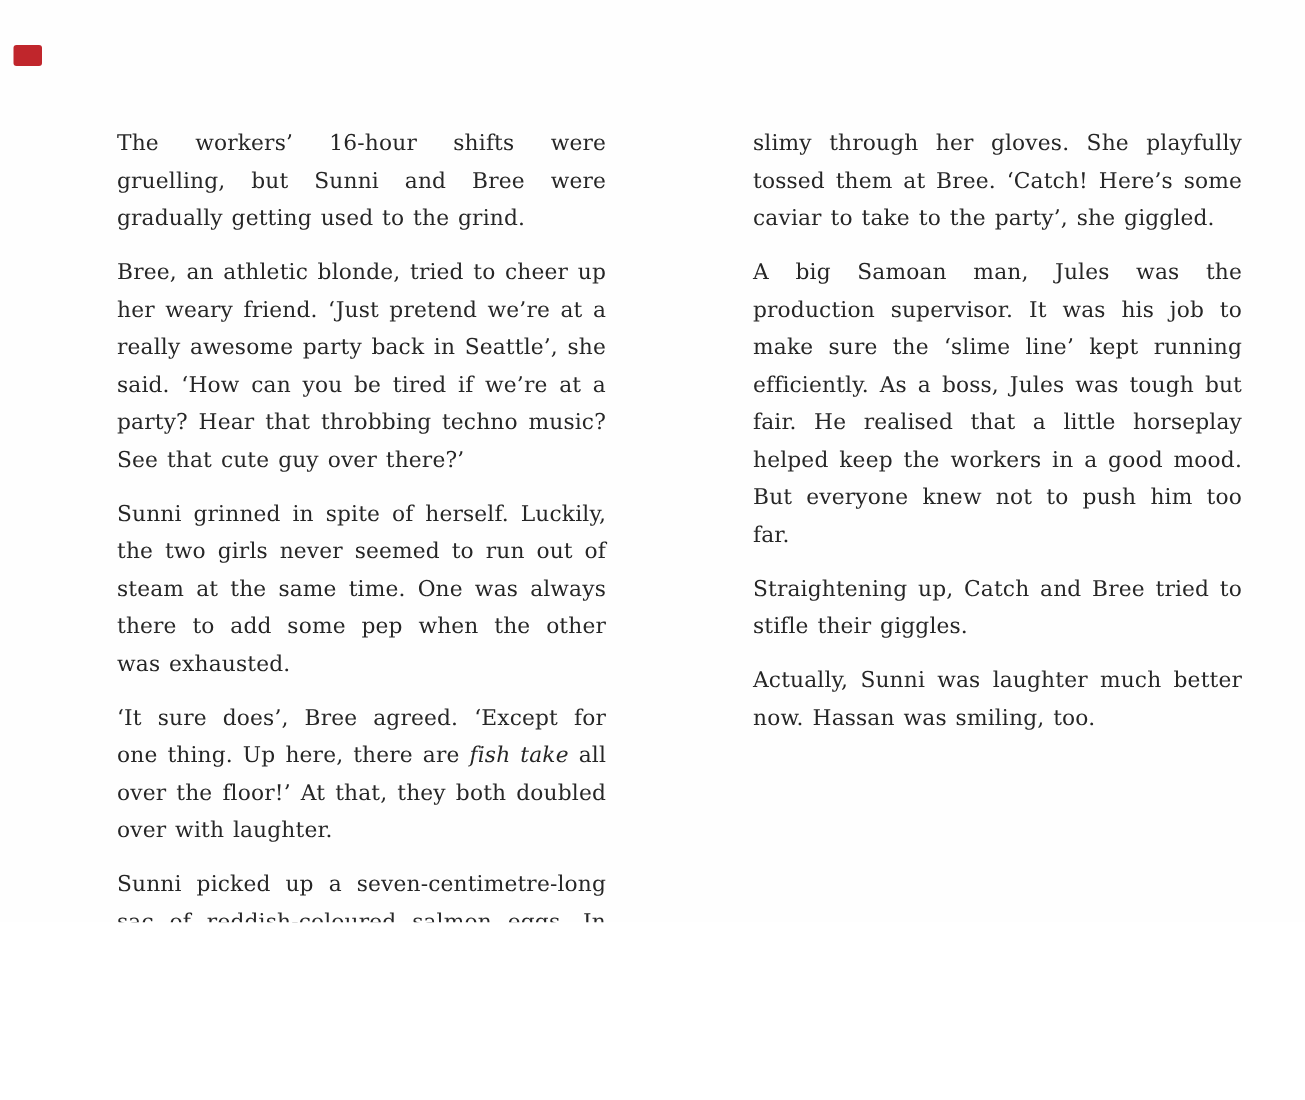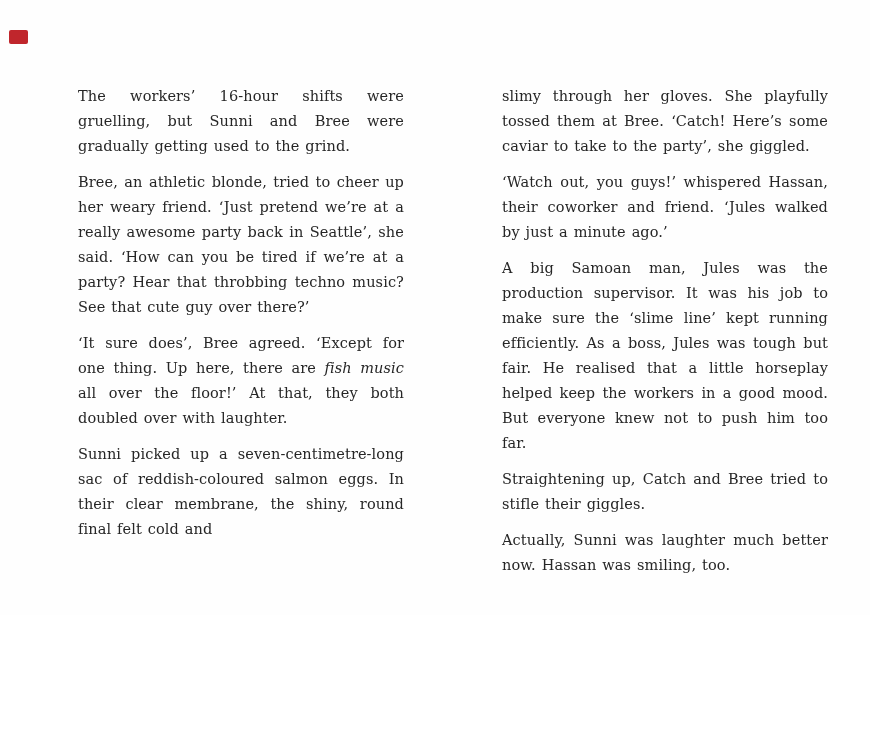--- a/index.html
+++ b/index.html
@@ -58,27 +58,27 @@
 </head>
 <body>
 
 <div class="spread">
 
   <div class="red-mark"></div>
 
   <div class="column column-left">
       <p><span>The workers’ 16-hour shifts were gruelling, but Sunni and Bree were gradually getting used to the grind.</span></p>
       <p><span>Bree, an athletic blonde, tried to cheer up her weary friend. ‘Just pretend we’re at a really awesome party back in Seattle’, she said. ‘How can you be tired if we’re at a party? Hear that throbbing techno music? See that cute guy over there?’</span></p>
-      <p><span>‘It sure does’, Bree agreed. ‘Except for one thing. Up here, there are </span><span class="italic">fish music</span><span> all over the floor!’ At that, they both doubled over with laughter.</span></p>
+      <p><span>Sunni grinned in spite of herself. Luckily, the two girls never seemed to run out of steam at the same time. One was always there to add some pep when the other was exhausted.</span></p>
+      <p><span>‘It sure does’, Bree agreed. ‘Except for one thing. Up here, there are </span><span class="italic">fish take</span><span> all over the floor!’ At that, they both doubled over with laughter.</span></p>
       <p><span>Sunni picked up a seven-centimetre-long sac of reddish-coloured salmon eggs. In their clear membrane, the shiny, round final felt cold and</span></p>
     </div>
 
   <div class="column column-right">
       <p><span>slimy through her gloves. She playfully tossed them at Bree. ‘Catch! Here’s some caviar to take to the party’, she giggled.</span></p>
-      <p><span>‘Watch out, you guys!’ whispered Hassan, their coworker and friend. ‘Jules walked by just a minute ago.’</span></p>
       <p><span>A big Samoan man, Jules was the production supervisor. It was his job to make sure the ‘slime line’ kept running efficiently. As a boss, Jules was tough but fair. He realised that a little horseplay helped keep the workers in a good mood. But everyone knew not to push him too far.</span></p>
       <p><span>Straightening up, Catch and Bree tried to stifle their giggles.</span></p>
       <p><span>Actually, Sunni was laughter much better now. Hassan was smiling, too.</span></p>
     </div>
 
   <div class="footer footer-left">
     <div class="page-num">4</div>
   </div>
 
   <div class="footer footer-right">

